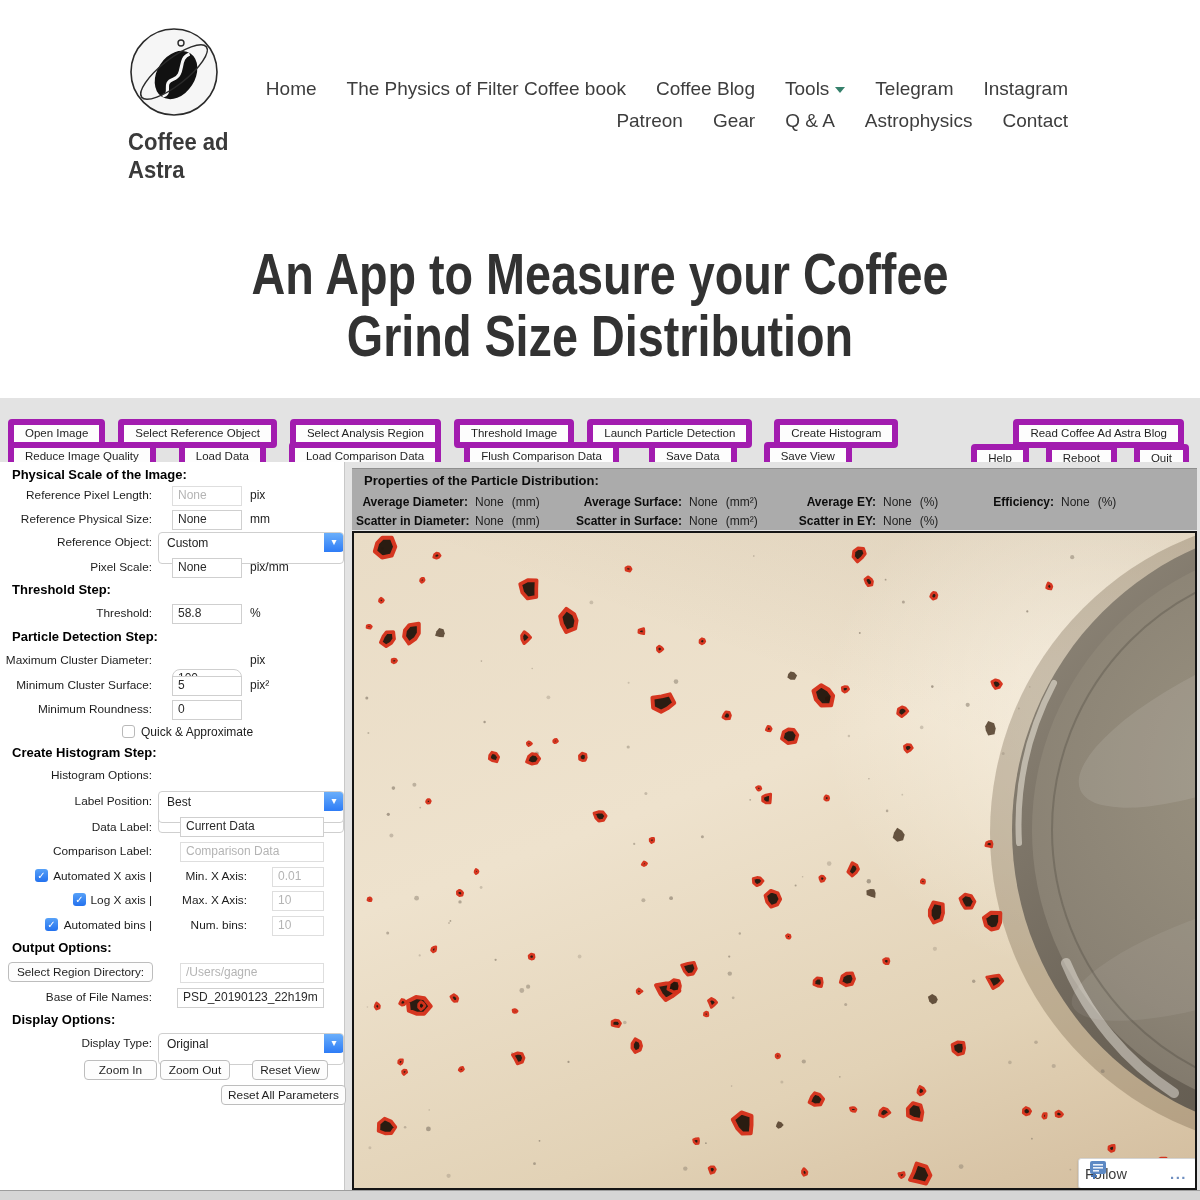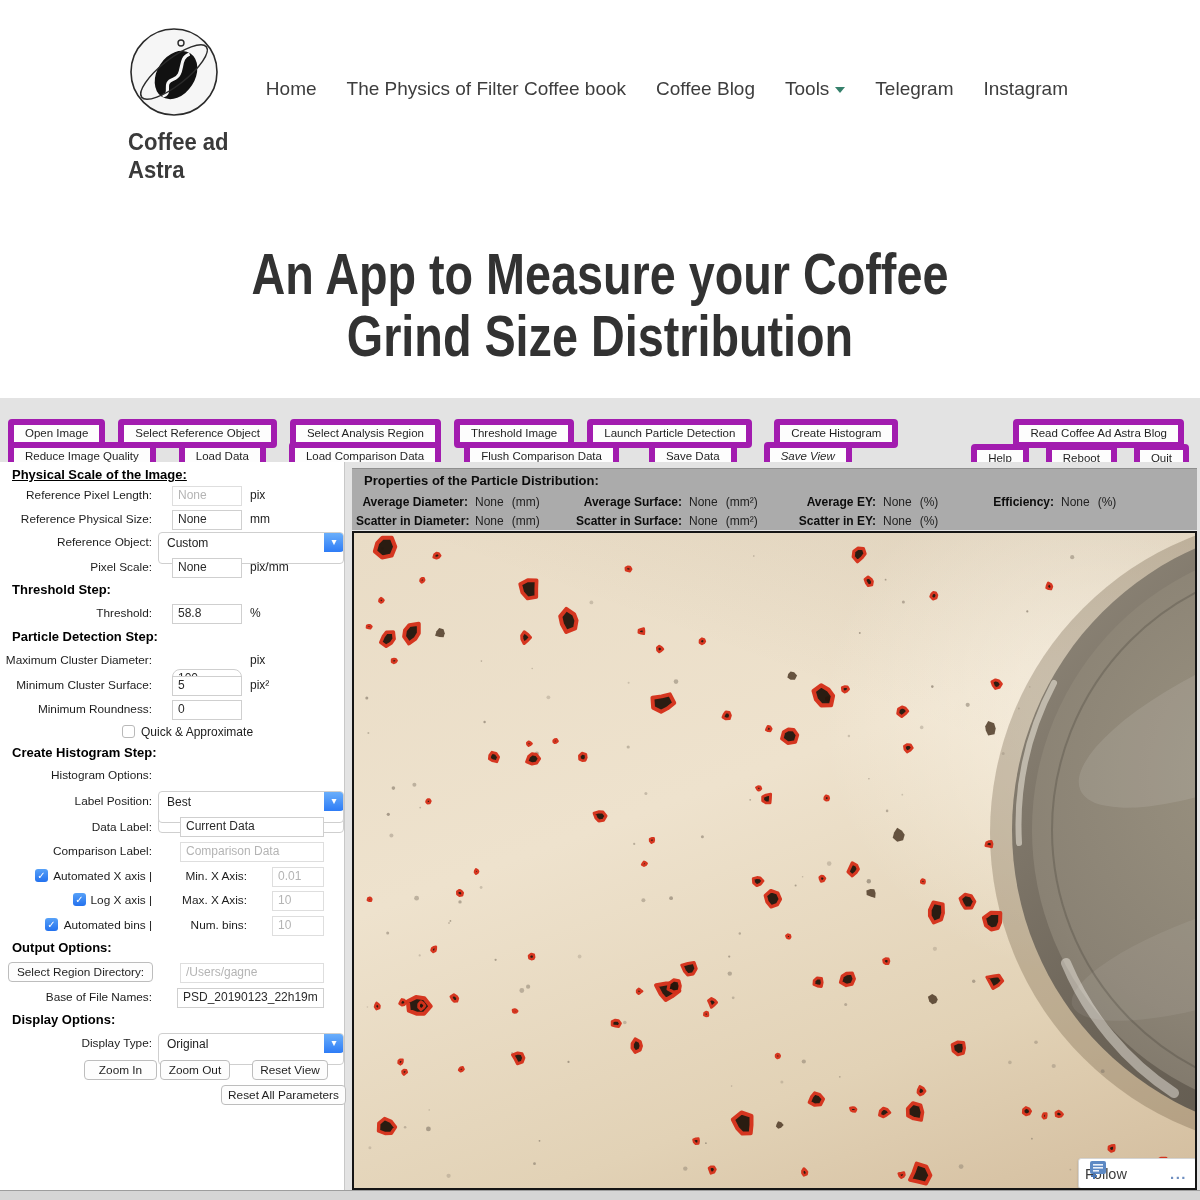--- a/index.html
+++ b/index.html
@@ -90,20 +90,27 @@
   </div>
 
   <div class="nav nav1">
     <span>Home</span>
     <span>The Physics of Filter Coffee book</span>
     <span>Coffee Blog</span>
     <span><span>Tools</span><span class="caret-down"></span></span>
     <span>Telegram</span>
     <span>Instagram</span>
   </div>
+  <div class="nav nav2">
+    <span>Patreon</span>
+    <span>Gear</span>
+    <span>Q &amp; A</span>
+    <span>Astrophysics</span>
+    <span>Contact</span>
+  </div>
 
   <div class="heading h1a">An App to Measure your Coffee</div>
   <div class="heading h1b">Grind Size Distribution</div>
 
   <div class="window">
 
 
     <div class="toolbar">
       <div class="trow tb1">
         <span class="btn">Open Image</span>
@@ -113,33 +120,33 @@
         <span class="btn">Launch Particle Detection</span>
         <span class="btn" style="margin-left:9px;">Create Histogram</span>
       </div>
       <span class="btn tb-right1">Read Coffee Ad Astra Blog</span>
       <div class="trow tb2">
         <span class="btn">Reduce Image Quality</span>
         <span class="btn">Load Data</span>
         <span class="btn">Load Comparison Data</span>
         <span class="btn">Flush Comparison Data</span>
         <span class="btn" style="margin-left:7px;">Save Data</span>
-        <span class="btn" style="margin-left:4px;font-style:italic;">Save View</span>
+        <span class="btn" style="margin-left:4px;">Save View</span>
       </div>
       <div class="tb-right2">
         <span class="btn">Help</span>
         <span class="btn">Reboot</span>
         <span class="btn">Quit</span>
       </div>
     </div>
 
     <div class="app-body">
 
       <div class="left-panel">
-        <div class="sec" style="top:3px;text-decoration:underline;">Physical Scale of the Image:</div>
+        <div class="sec" style="top:3px;">Physical Scale of the Image:</div>
 
         <div class="lbl" style="top:23px;">Reference Pixel Length:</div>
         <div class="inp muted" style="top:24px;">None</div>
         <div class="unit" style="top:23px;">pix</div>
 
         <div class="lbl" style="top:47px;">Reference Physical Size:</div>
         <div class="inp" style="top:48px;">None</div>
         <div class="unit" style="top:47px;">mm</div>
 
         <div class="lbl" style="top:70px;">Reference Object:</div>

